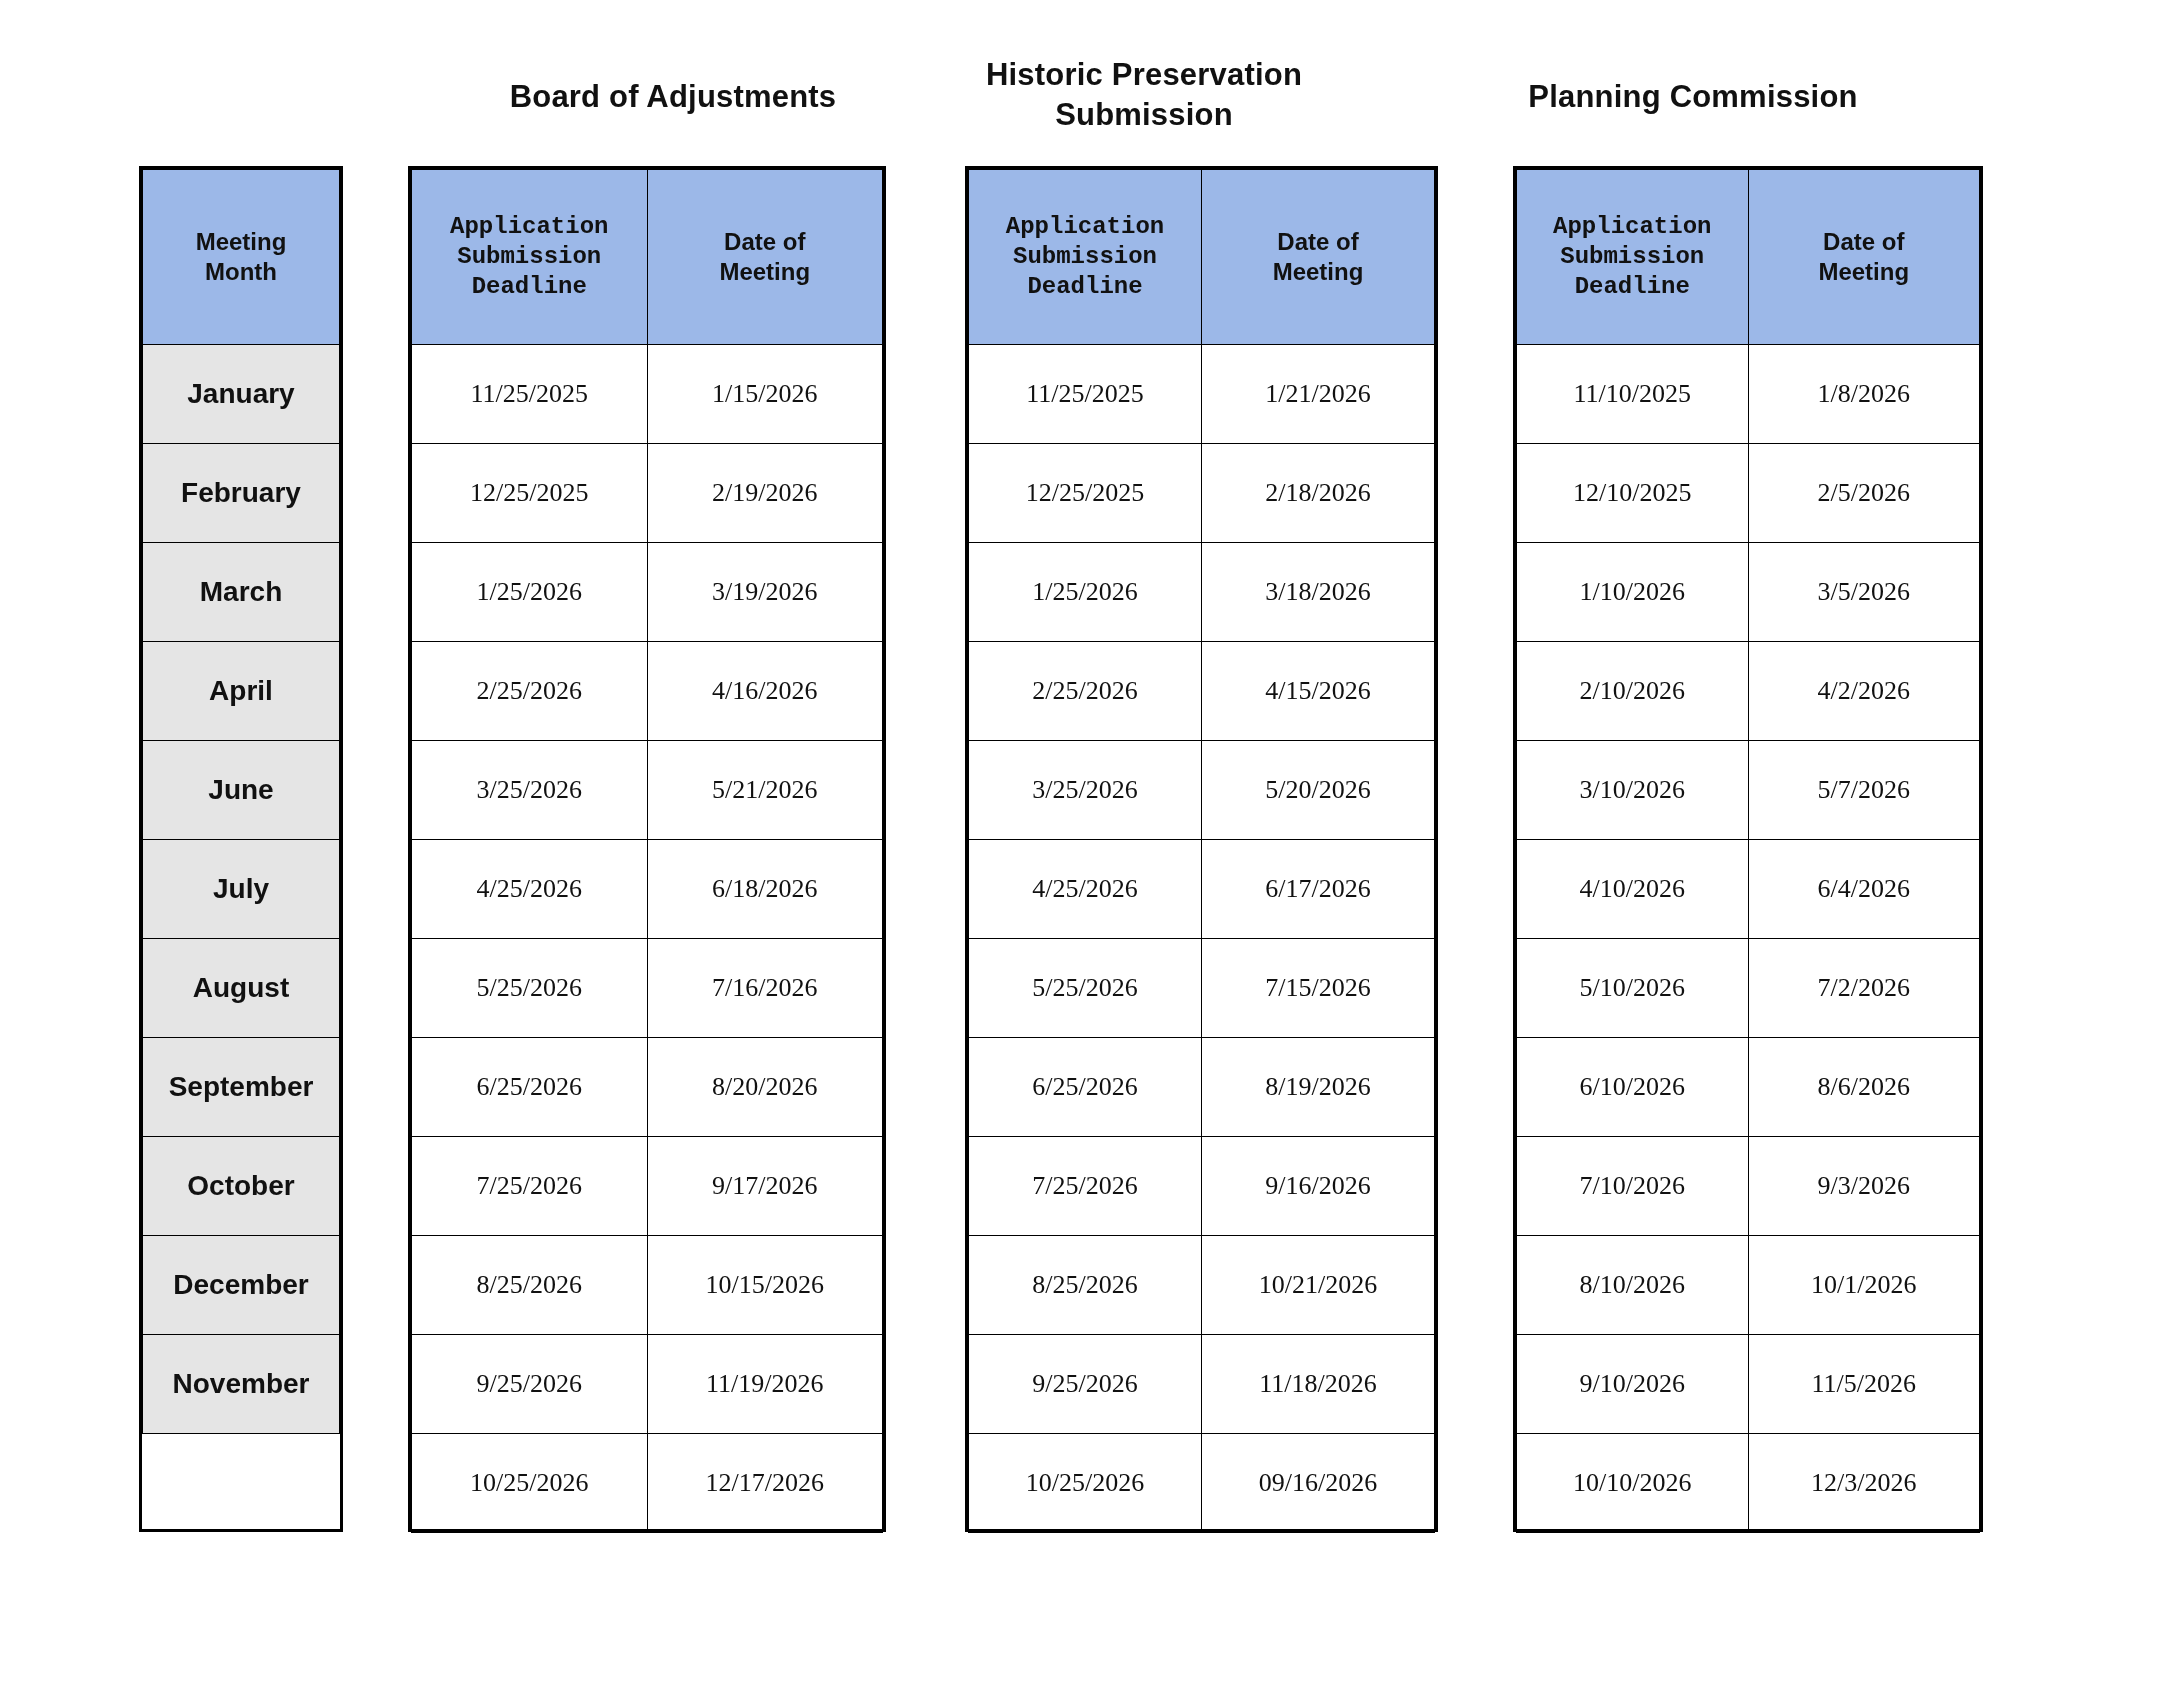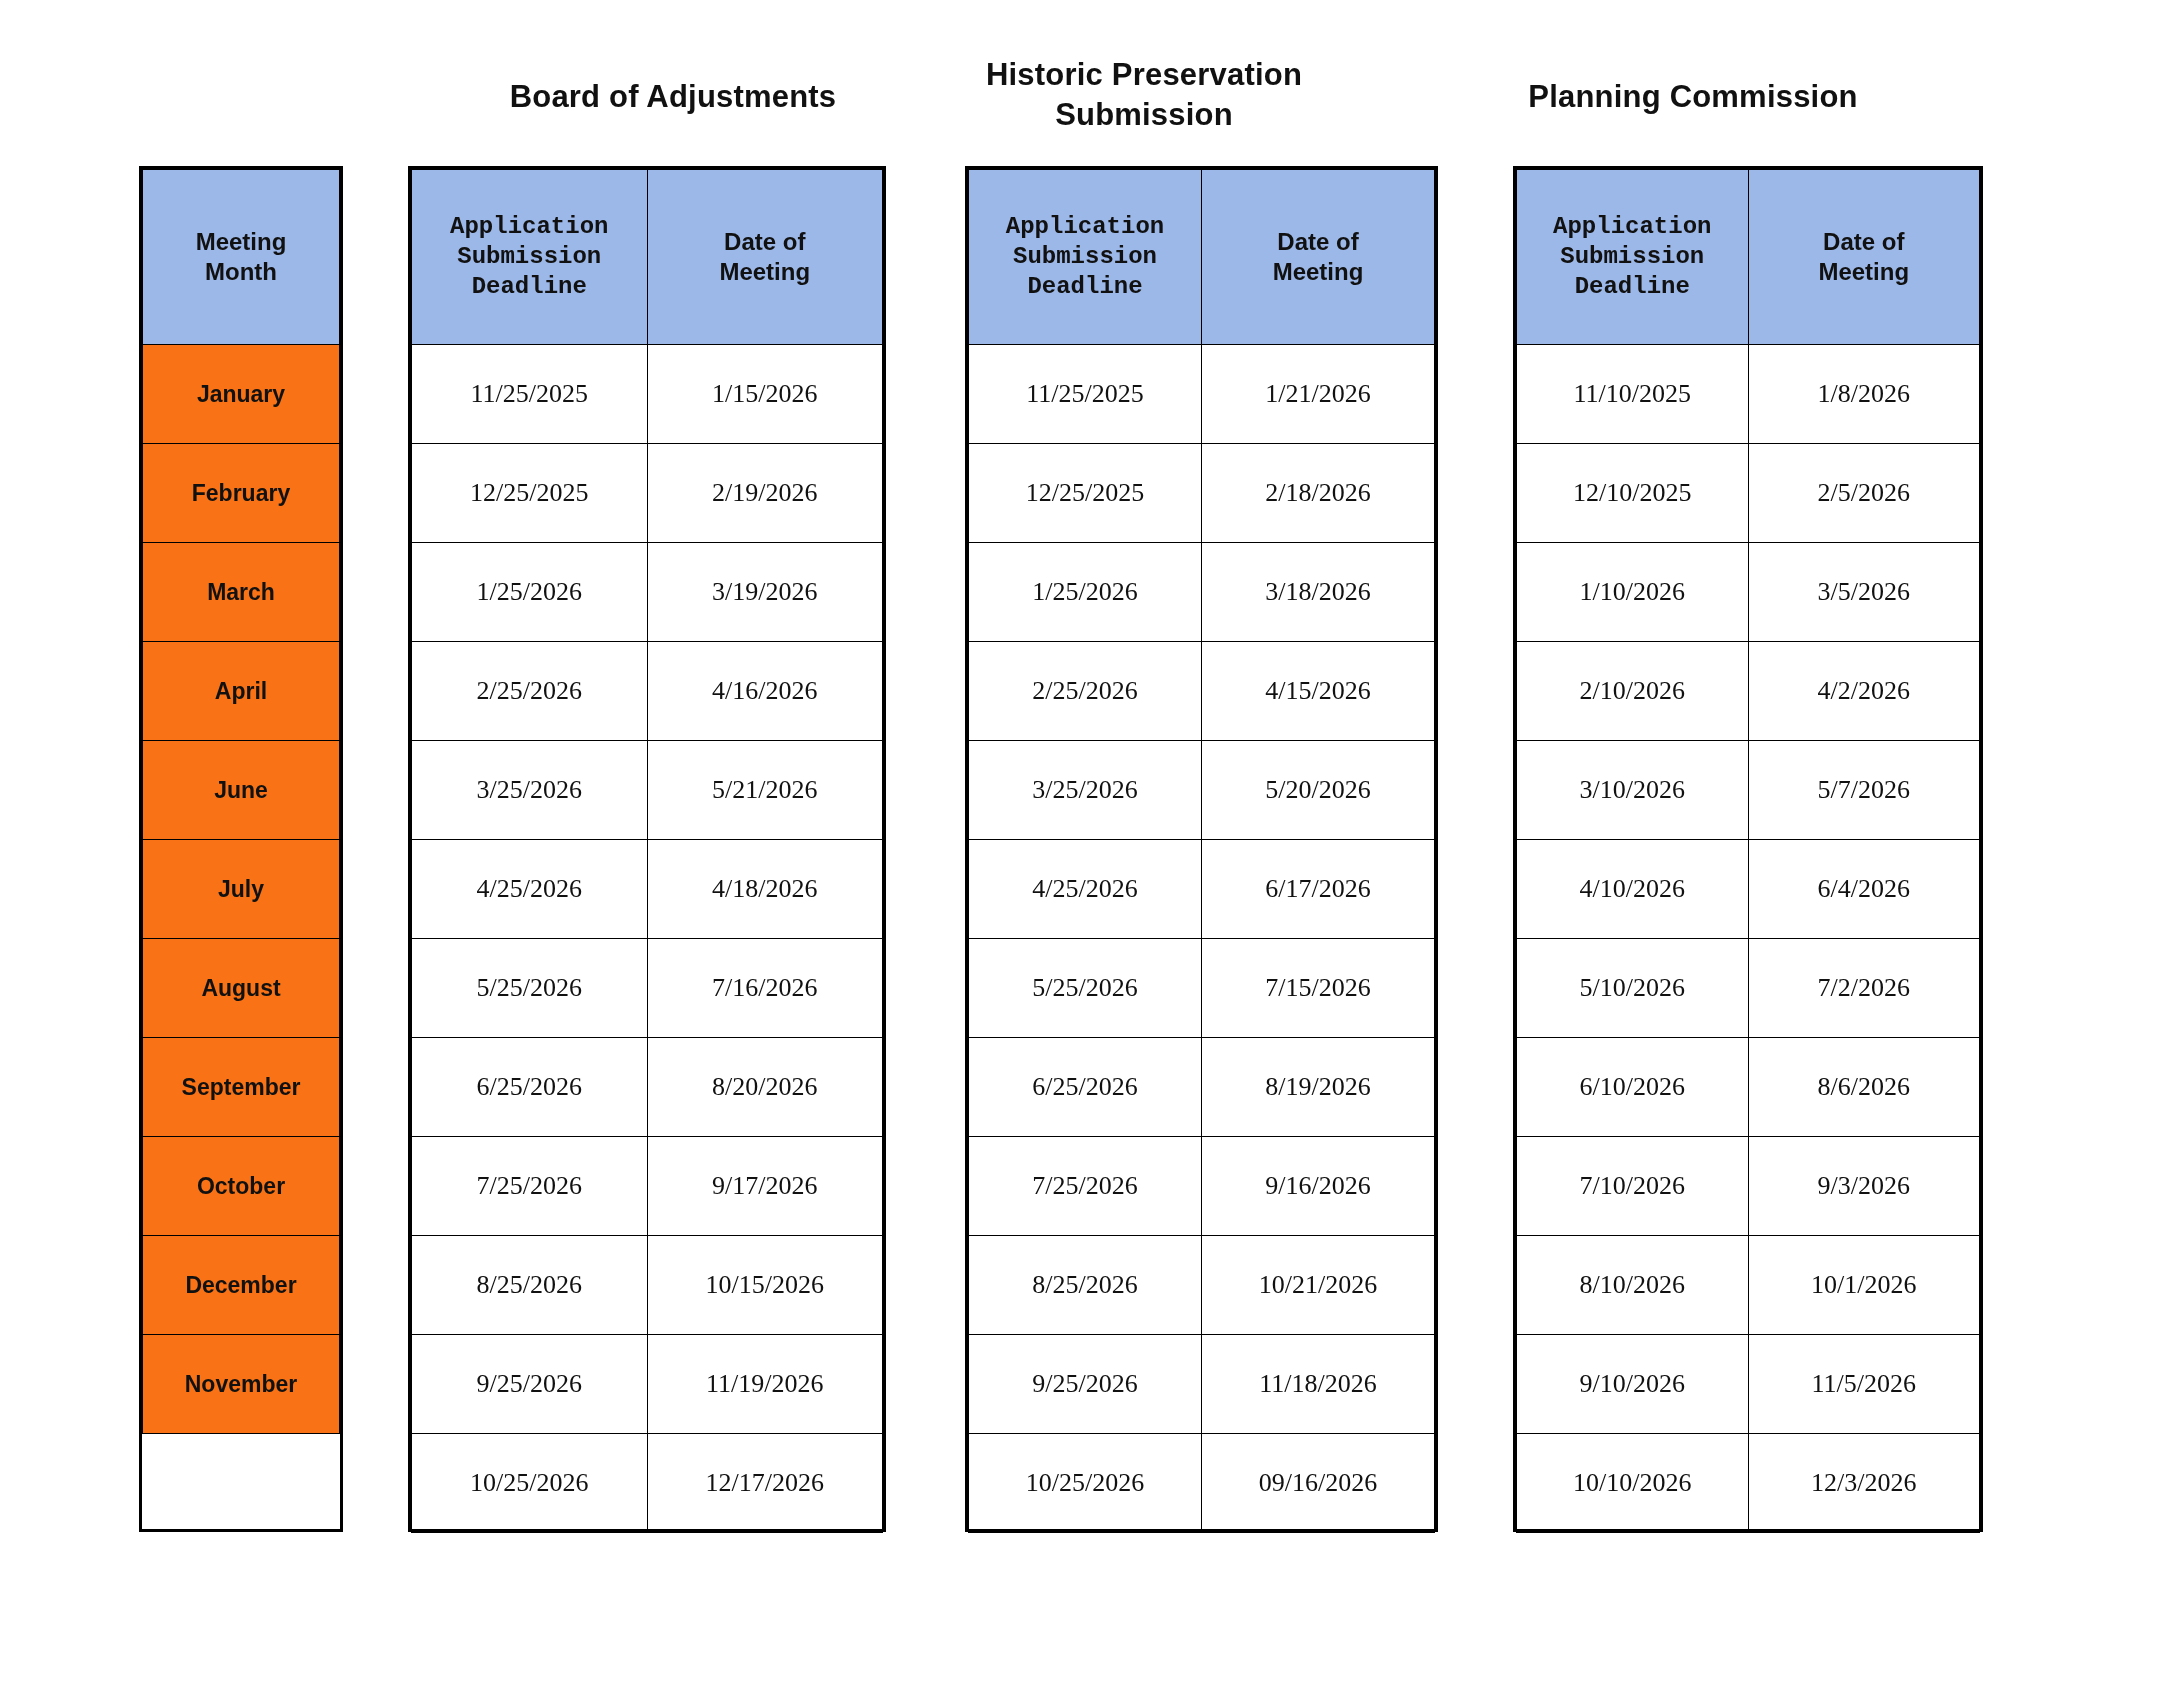--- a/index.html
+++ b/index.html
@@ -70,24 +70,24 @@
     font-size: 26px;
     height: 99px;
   }
 
   
   #block-month { left: 139px; top: 166px; width: 204px; height: 1366px; }
   #block-month table.grid th {
     height: 175px;
   }
   #block-month table.grid td {
-    background: #f97316;
+    background: #e5e5e5;
     font-family: "Liberation Sans", sans-serif;
     font-weight: bold;
-    font-size: 23px;
+    font-size: 28px;
   }
 
   
   #block-boa { left: 408px;  top: 166px; width: 478px; height: 1366px; }
   #block-hpc { left: 965px;  top: 166px; width: 473px; height: 1366px; }
   #block-pc  { left: 1513px; top: 166px; width: 470px; height: 1366px; }
 
   .col-deadline { width: 50%; font-family: Liberation Mono, monospace; }
   .col-meeting  { width: 50%; }
 
@@ -186,21 +186,21 @@
         <tr>
           <td>2/25/2026</td>
           <td>4/16/2026</td>
         </tr>
         <tr>
           <td>3/25/2026</td>
           <td>5/21/2026</td>
         </tr>
         <tr>
           <td>4/25/2026</td>
-          <td>4/18/2026</td>
+          <td>6/18/2026</td>
         </tr>
         <tr>
           <td>5/25/2026</td>
           <td>7/16/2026</td>
         </tr>
         <tr>
           <td>6/25/2026</td>
           <td>8/20/2026</td>
         </tr>
         <tr>

